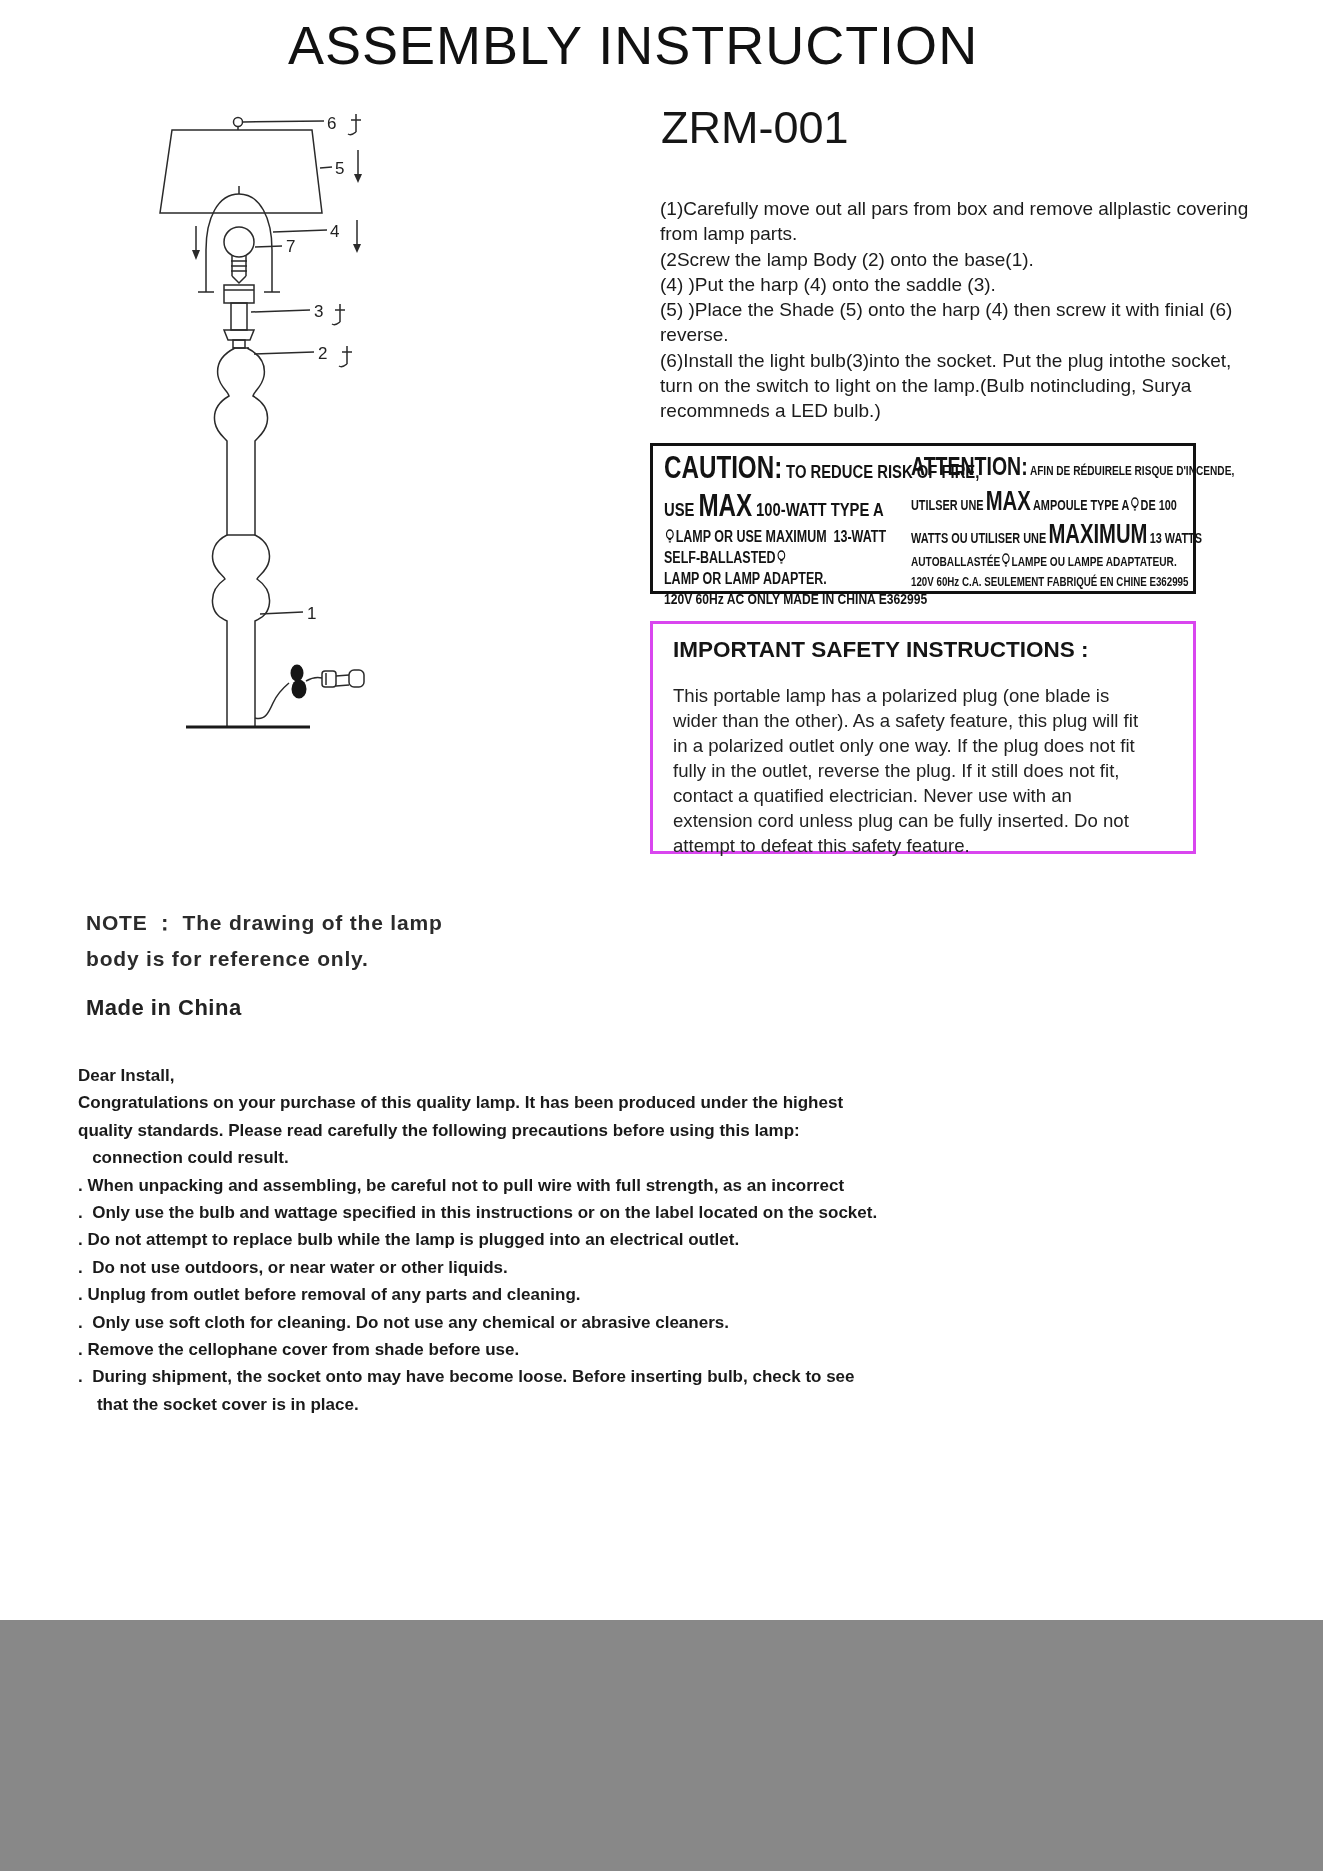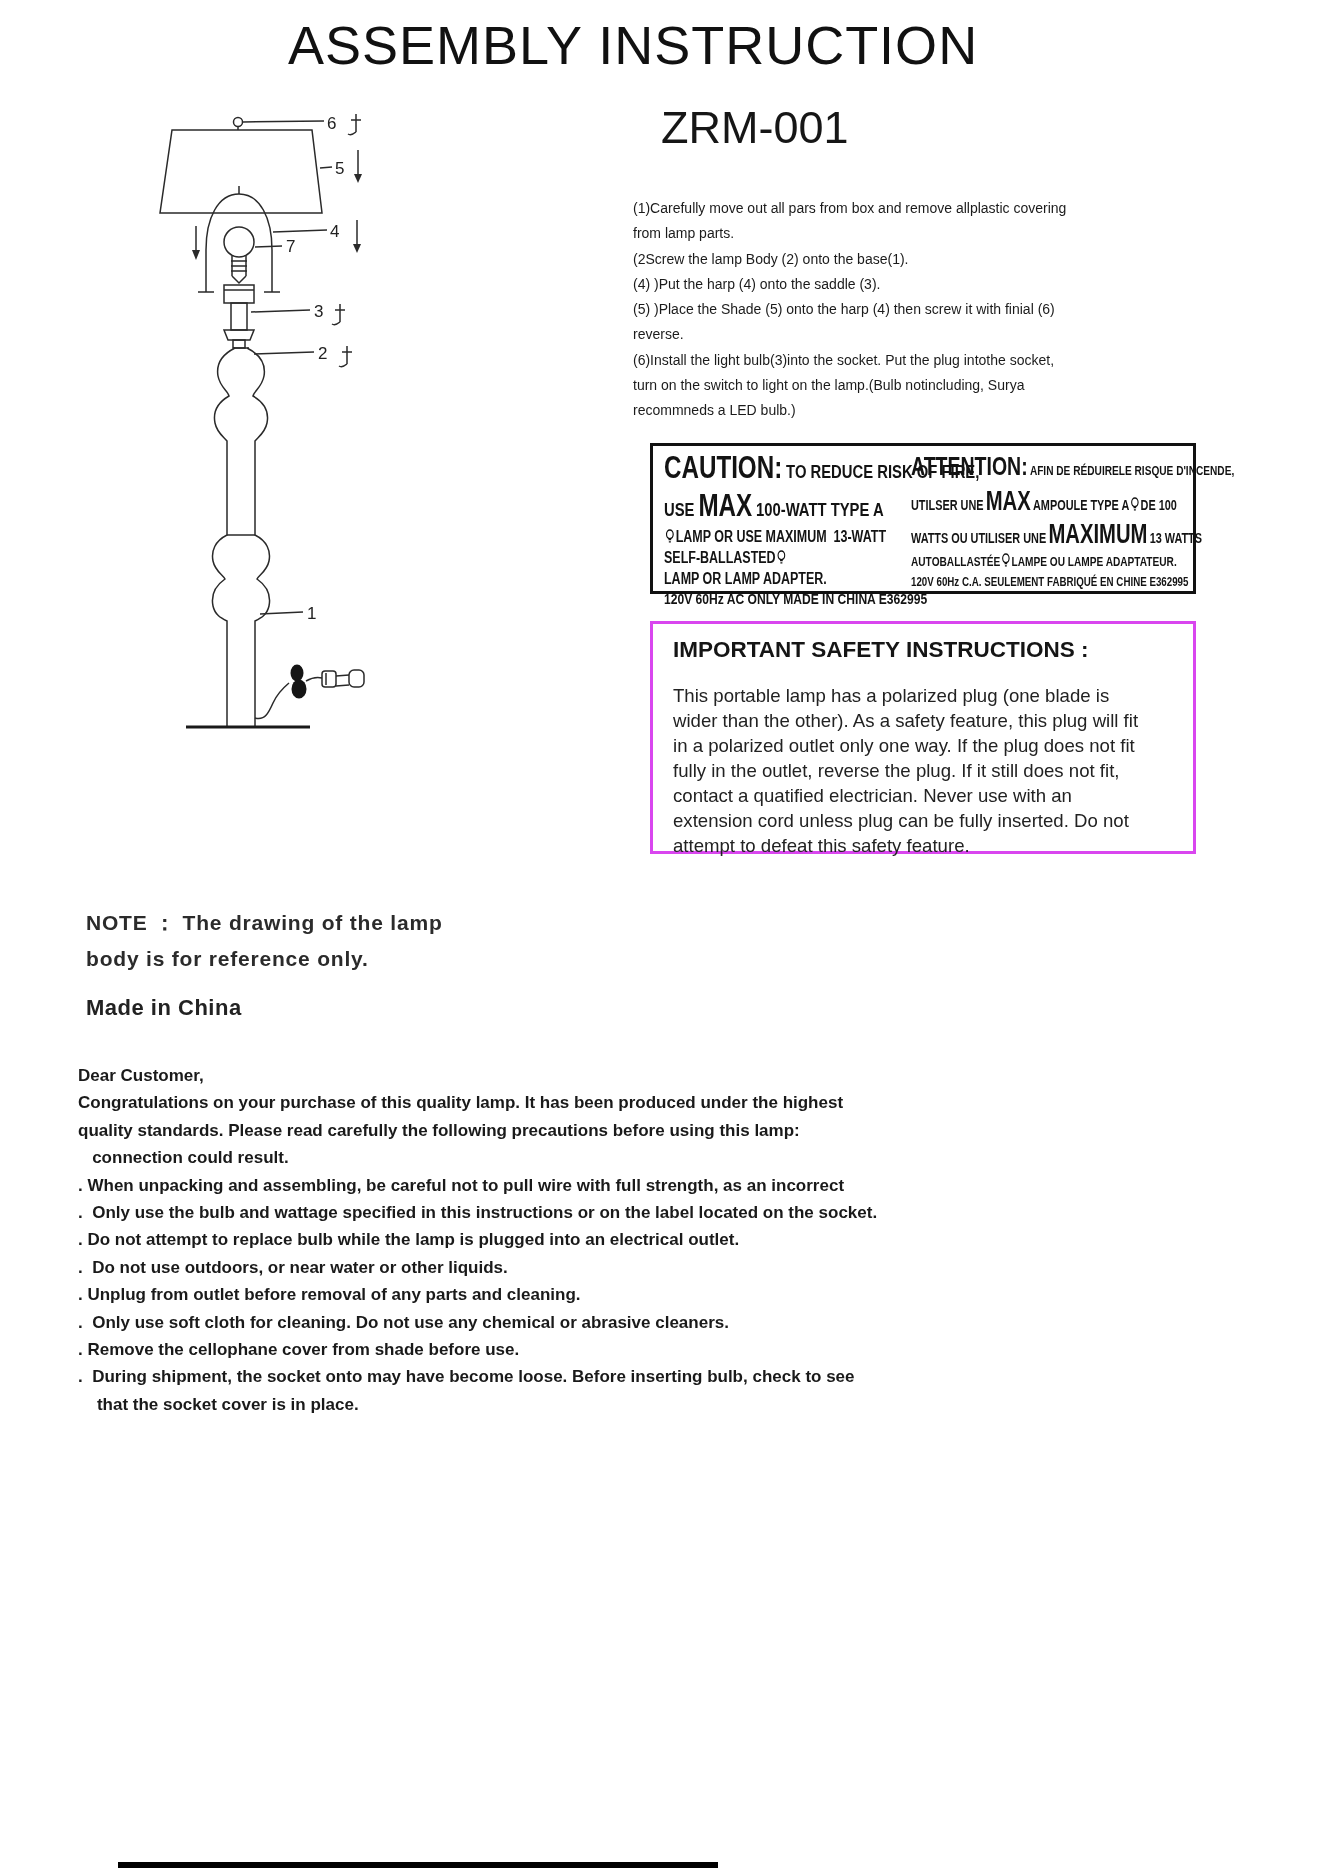--- a/index.html
+++ b/index.html
@@ -1,33 +1,33 @@
 <!DOCTYPE html>
 <html><head>
 <meta charset="utf-8">
 <style>
   html,body{margin:0;padding:0;background:#888;}
   .page{
-    position:relative;width:1323px;height:1871px;background:#ffffff;
+    position:relative;width:1323px;height:1620px;background:#ffffff;
     font-family:"Liberation Sans",sans-serif;color:#1c1c1c;overflow:hidden;
     margin:0 auto;
   }
   .title{
     position:absolute;left:288px;top:14px;margin:0;
     font-size:54px;font-weight:400;letter-spacing:1px;color:#111;white-space:pre;
   }
   .model{
     position:absolute;left:661px;top:102px;font-size:45px;font-weight:400;color:#161616;
   }
   .diagram{position:absolute;left:70px;top:100px;}
   .diagram .ln{stroke:#2a2a2a;stroke-width:1.5;fill:none;}
   .diagram .thick{stroke:#1a1a1a;stroke-width:3;fill:none;}
   .diagram .co{fill:#222;font-size:17px;font-family:"Liberation Sans",sans-serif;}
   .diagram .blob{fill:#151515;stroke:none;}
-  .steps{position:absolute;left:633px;top:196px;font-size:14px;line-height:25.3px;color:#1b1b1b;}
+  .steps{position:absolute;left:660px;top:196px;font-size:19px;line-height:25.3px;color:#1b1b1b;}
   .steps div{white-space:pre;}
   
   .caution-box{
     position:absolute;left:650px;top:443px;width:546px;height:151px;
     border:3px solid #111;background:#fff;box-sizing:border-box;z-index:5;padding-left:10px;
   }
   .caution-box span{white-space:pre;}
   .c-col{position:absolute;top:5px;font-weight:700;color:#131313;}
   .c-en{left:11px;width:330px;transform:scaleX(0.78);transform-origin:0 0;}
   .c-fr{left:258px;width:390px;transform:scaleX(0.75);transform-origin:0 0;}
@@ -217,21 +217,21 @@
   </div>
 
   <div class="note">
     <div>NOTE ：  The drawing of the lamp</div>
     <div>body is for reference only.</div>
   </div>
 
   <div class="made-in">Made in China</div>
 
   <div class="customer">
-    <div>Dear Customer,</div>
+    <div>Dear Install,</div>
     <div>Congratulations on your purchase of this quality lamp. It has been produced under the highest</div>
     <div>quality standards. Please read carefully the following precautions before using this lamp:</div>
     <div>   connection could result.</div>
     <div>. When unpacking and assembling, be careful not to pull wire with full strength, as an incorrect</div>
     <div>.  Only use the bulb and wattage specified in this instructions or on the label located on the socket.</div>
     <div>. Do not attempt to replace bulb while the lamp is plugged into an electrical outlet.</div>
     <div>.  Do not use outdoors, or near water or other liquids.</div>
     <div>. Unplug from outlet before removal of any parts and cleaning.</div>
     <div>.  Only use soft cloth for cleaning. Do not use any chemical or abrasive cleaners.</div>
     <div>. Remove the cellophane cover from shade before use.</div>

